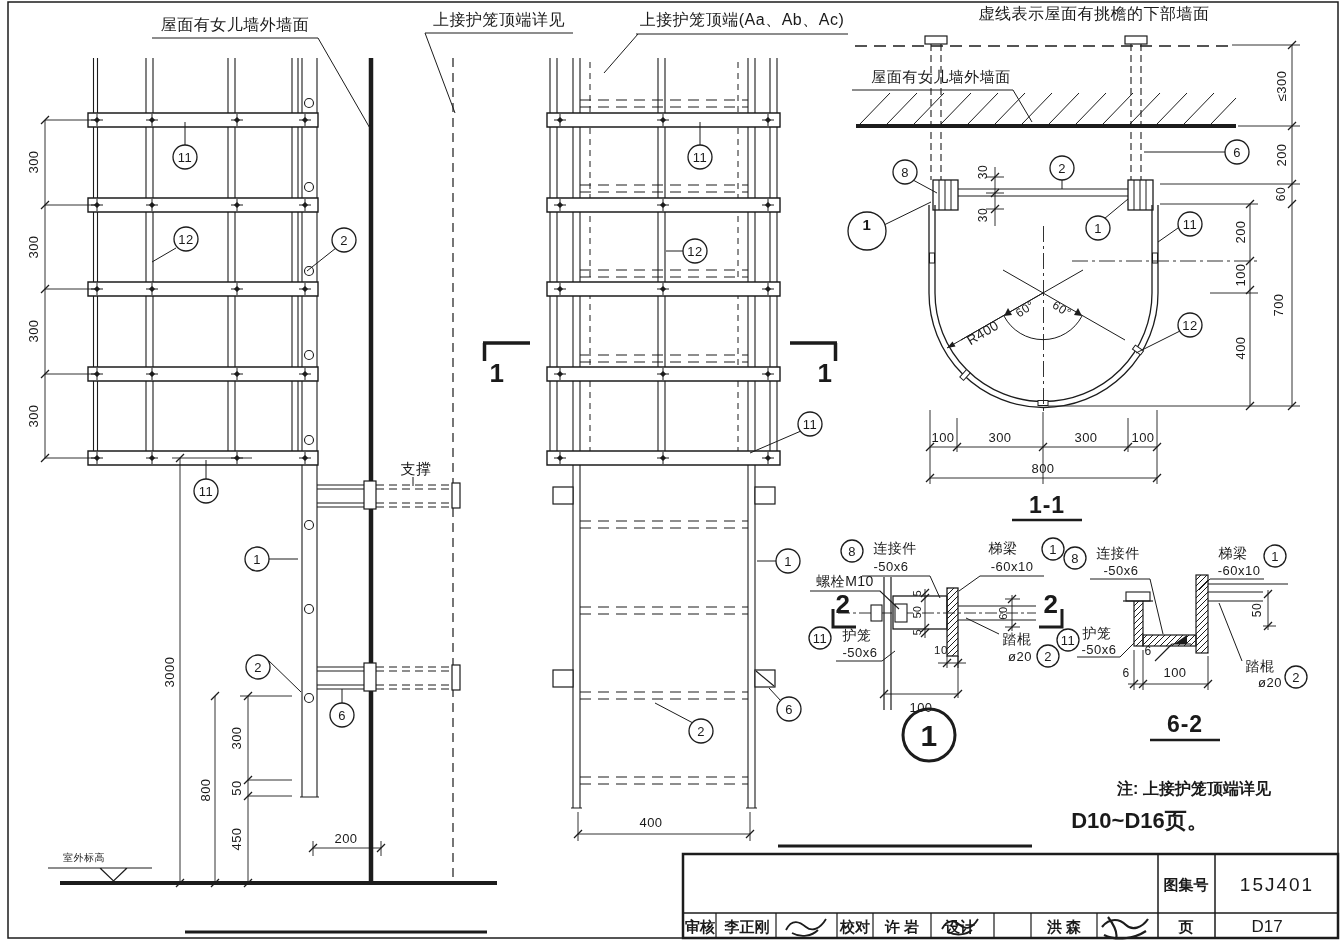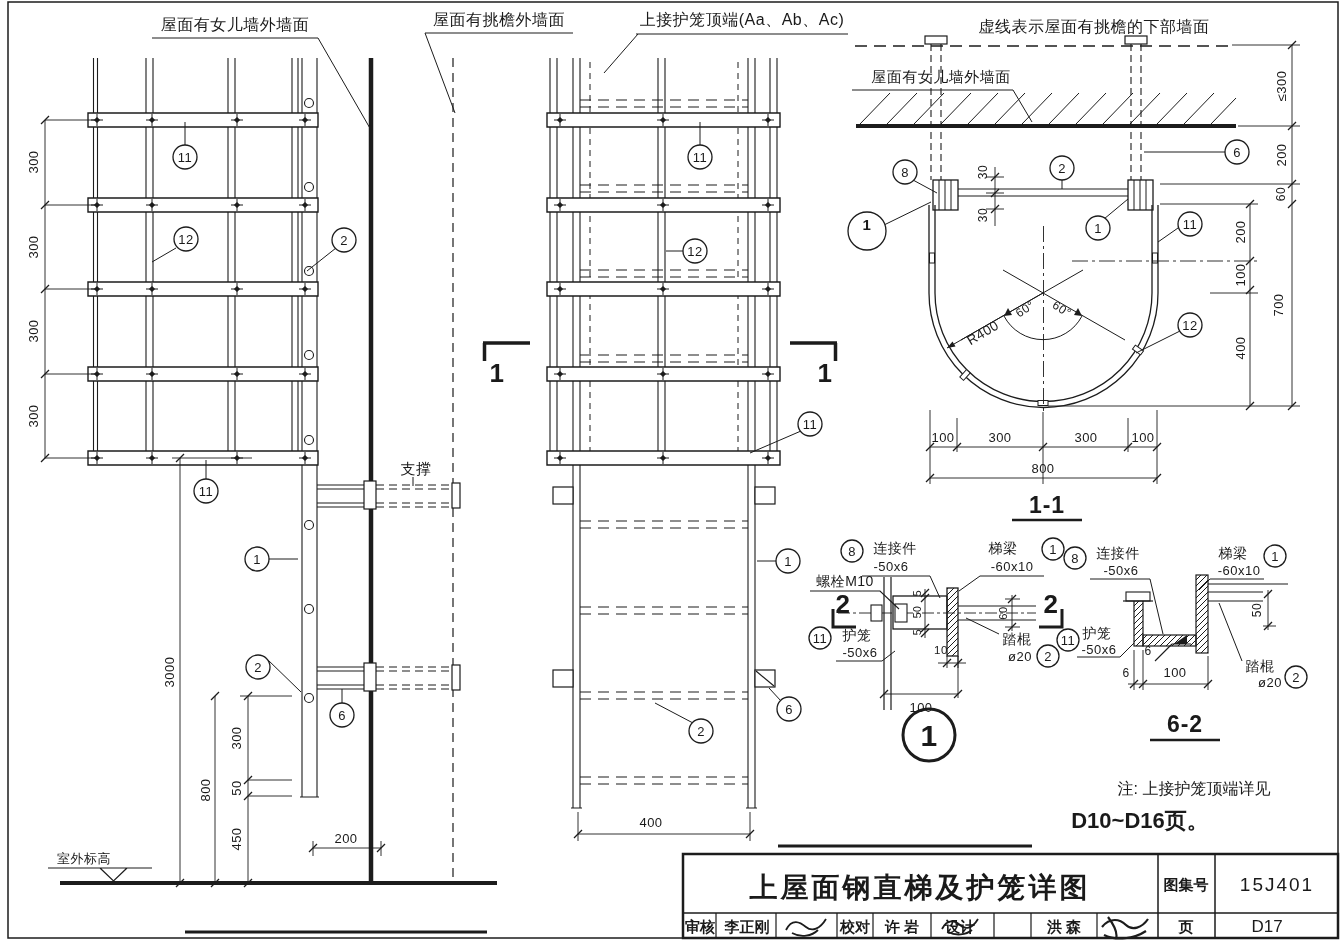--- a/index.html
+++ b/index.html
@@ -8,21 +8,21 @@
   #linework{position:absolute;left:0;top:0;}
   .ann{position:absolute;white-space:nowrap;line-height:1;color:#1a1a1a;
        transform:translate(-50%,-50%);letter-spacing:.5px;}
   .bound{position:absolute;white-space:nowrap;line-height:1;transform:translate(-50%,-50%);}
   .big-title{font-weight:bold;font-size:25px;letter-spacing:2px;}
   .sec-title{font-weight:bold;font-size:23px;letter-spacing:1px;}
   .t-side{left:336px;top:912px;}
   .t-front{left:905px;top:825px;}
   .t-11{left:1047px;top:505px;}
   .t-22{left:1185px;top:724px;}
-  .note1{left:1194px;top:789px;font-size:16px;}
+  .note1{left:1194px;top:789px;font-size:16px;font-weight:bold;}
   .note2{left:1140px;top:821px;font-size:22px;font-weight:bold;}
   .tb{font-size:15px;font-weight:bold;}
   .tb-title{font-weight:bold;font-size:28px;letter-spacing:3px;left:920px;top:888px;}
   .tb-atlas-label{left:1186px;top:884px;}
   .tb-atlas-no{left:1277px;top:884px;font-size:19px;letter-spacing:2px;}
   .tb-r1{top:926px;}
 </style>
 </head>
 <body>
 
@@ -297,26 +297,26 @@
     <path stroke-width="1.5" d="M683,913H1338 M1158,854V938 M1215,854V938"></path>
     <path stroke-width="1.2" d="M716,913V938 M776,913V938 M837,913V938 M873,913V938 M931,913V938 M994,913V938 M1031,913V938 M1097,913V938"></path>
     <path fill="none" stroke-width="1.8" d="M786,930c6,-12 14,-8 20,-3c6,5 14,2 20,-8m-34,14c9,5 20,3 26,-3"></path>
     <path fill="none" stroke-width="1.8" d="M942,929c5,-10 13,-9 18,-4c5,5 12,4 18,-6m-30,13c8,4 18,3 24,-2"></path>
     <path fill="none" stroke-width="2.2" d="M1102,927c8,-10 18,-8 24,-2c6,6 16,3 22,-6m-44,16c12,6 30,4 42,-4m-38,-14c6,8 10,16 8,22"></path>
   </g>
 </svg>
 
   <div id="ann-layer">
       <div class="ann" style="left: 235px; top: 25px; font-size: 16px; transform: translate(-50%, -50%);">屋面有女儿墙外墙面</div>
-      <div class="ann" style="left: 499px; top: 20px; font-size: 16px; transform: translate(-50%, -50%);">屋面有挑檐外墙面</div>
+      <div class="ann" style="left: 499px; top: 20px; font-size: 16px; transform: translate(-50%, -50%);">上接护笼顶端详见</div>
       <div class="ann" style="left: 742px; top: 20px; font-size: 16px; transform: translate(-50%, -50%);">上接护笼顶端(Aa、Ab、Ac)</div>
-      <div class="ann" style="left: 1094px; top: 27px; font-size: 16px; transform: translate(-50%, -50%);">虚线表示屋面有挑檐的下部墙面</div>
+      <div class="ann" style="left: 1094px; top: 14px; font-size: 16px; transform: translate(-50%, -50%);">虚线表示屋面有挑檐的下部墙面</div>
       <div class="ann" style="left: 941px; top: 76px; font-size: 15px; transform: translate(-50%, -50%);">屋面有女儿墙外墙面</div>
       <div class="ann" style="left: 416px; top: 468px; font-size: 15px; transform: translate(-50%, -50%);">支撑</div>
-      <div class="ann" style="left: 84px; top: 858px; font-size: 13px; transform: translate(-50%, -50%);">室外标高</div>
+      <div class="ann" style="left: 84px; top: 858px; font-size: 10px; transform: translate(-50%, -50%);">室外标高</div>
       <div class="ann" style="left: 33px; top: 162px; font-size: 13px; transform: translate(-50%, -50%) rotate(-90deg);">300</div>
       <div class="ann" style="left: 33px; top: 247px; font-size: 13px; transform: translate(-50%, -50%) rotate(-90deg);">300</div>
       <div class="ann" style="left: 33px; top: 331px; font-size: 13px; transform: translate(-50%, -50%) rotate(-90deg);">300</div>
       <div class="ann" style="left: 33px; top: 416px; font-size: 13px; transform: translate(-50%, -50%) rotate(-90deg);">300</div>
       <div class="ann" style="left: 169px; top: 672px; font-size: 13px; transform: translate(-50%, -50%) rotate(-90deg);">3000</div>
       <div class="ann" style="left: 205px; top: 790px; font-size: 13px; transform: translate(-50%, -50%) rotate(-90deg);">800</div>
       <div class="ann" style="left: 236px; top: 738px; font-size: 13px; transform: translate(-50%, -50%) rotate(-90deg);">300</div>
       <div class="ann" style="left: 236px; top: 788px; font-size: 13px; transform: translate(-50%, -50%) rotate(-90deg);">50</div>
       <div class="ann" style="left: 236px; top: 839px; font-size: 13px; transform: translate(-50%, -50%) rotate(-90deg);">450</div>
       <div class="ann" style="left: 346px; top: 838px; font-size: 13px; transform: translate(-50%, -50%);">200</div>
@@ -398,21 +398,20 @@
       <div class="ann" style="left: 1296px; top: 677px; font-size: 13px; transform: translate(-50%, -50%);">2</div>
       <div class="ann" style="left: 497px; top: 373px; font-size: 26px; font-weight: bold; transform: translate(-50%, -50%);">1</div>
       <div class="ann" style="left: 825px; top: 373px; font-size: 26px; font-weight: bold; transform: translate(-50%, -50%);">1</div>
     </div>
 
   <div class="bound sec-title t-11">1-1</div>
   <div class="bound sec-title t-22">6-2</div>
   <div class="bound note1">注: 上接护笼顶端详见</div>
   <div class="bound note2">D10~D16页。</div>
 
-  <div class="bound tb-title">上屋面钢直梯及护笼详图</div>
   <div class="bound tb tb-atlas-label">图集号</div>
   <div class="bound tb-atlas-no">15J401</div>
   <div class="bound tb tb-r1" style="left:700px">审核</div>
   <div class="bound tb tb-r1" style="left:747px">李正刚</div>
   <div class="bound tb tb-r1" style="left:855px">校对</div>
   <div class="bound tb tb-r1" style="left:902px">许 岩</div>
   <div class="bound tb tb-r1" style="left:960px">设计</div>
   <div class="bound tb tb-r1" style="left:1064px">洪 森</div>
   <div class="bound tb tb-r1" style="left:1186px">页</div>
   <div class="bound tb-r1" style="left:1267px;font-size:17px">D17</div>

